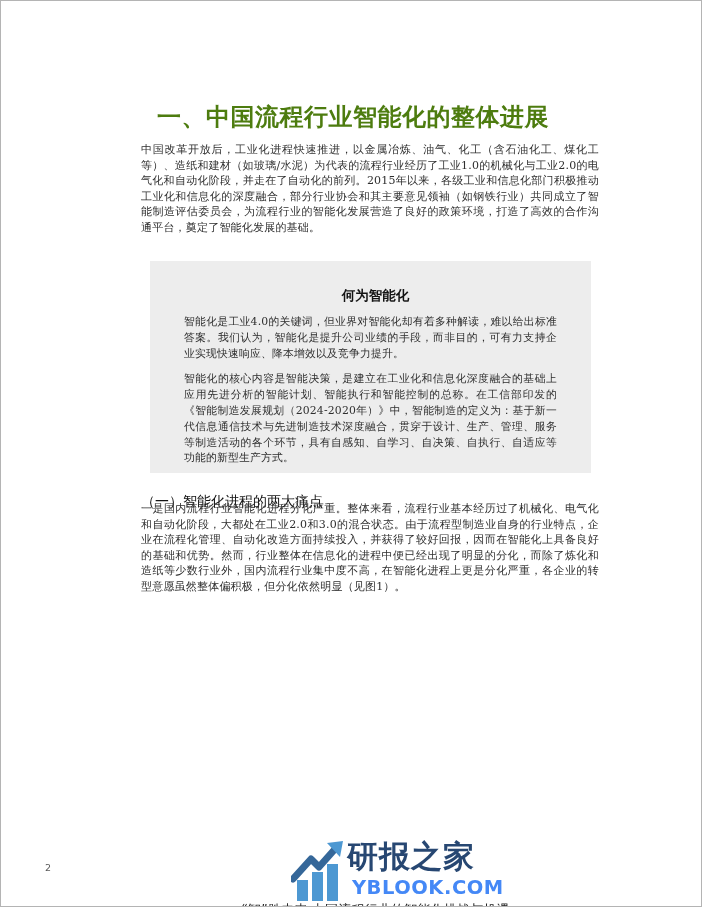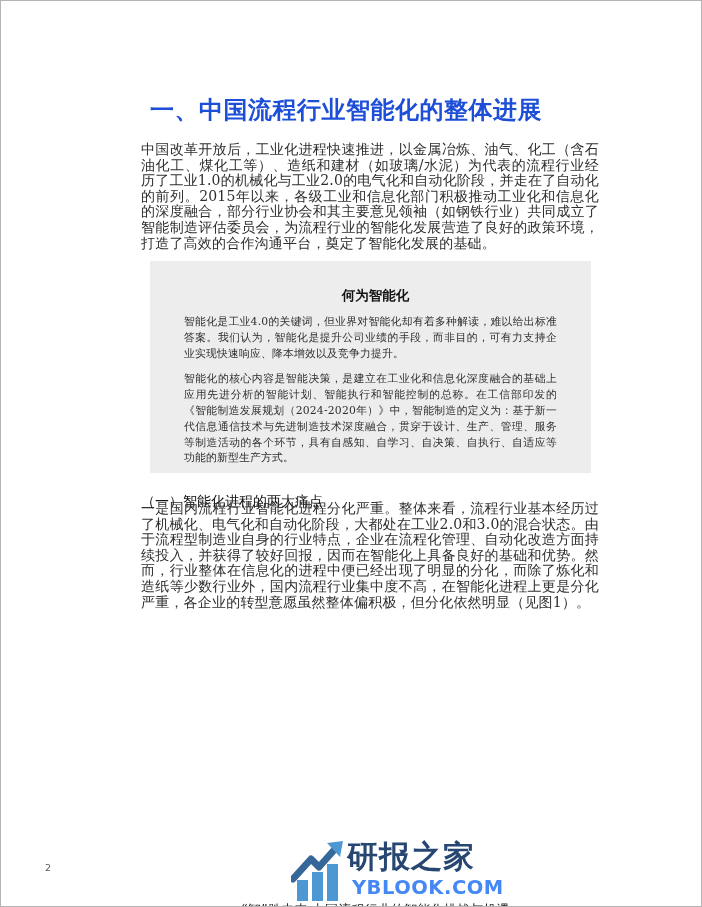--- a/index.html
+++ b/index.html
@@ -12,33 +12,33 @@
     background: #ffffff;
     overflow: hidden;
     font-family: "DejaVu Serif", serif;
     color: #2e2e2e;
   }
   .page-title {
     position: absolute;
     left: 140px;
     top: 84px;
     width: 470px;
-    margin: 9px;
+    margin: 16px;
     font-size: 24px;
     font-weight: bold;
-    color: #1d4ed8;
+    color: #4d7c0f;
     letter-spacing: 0.5px;
     font-family: Liberation Mono, monospace;
   }
   .body-par {
     position: absolute;
     margin: 0;
     width: 458px;
     left: 140px;
-    font-size: 14px;
+    font-size: 11px;
     line-height: 15.6px;
     text-align: justify;
     color: #2e2e2e;
     letter-spacing: 0.2px;
   }
   .intro-par { top: 141px; }
   .callout {
     position: absolute;
     left: 149px;
     top: 260px;

